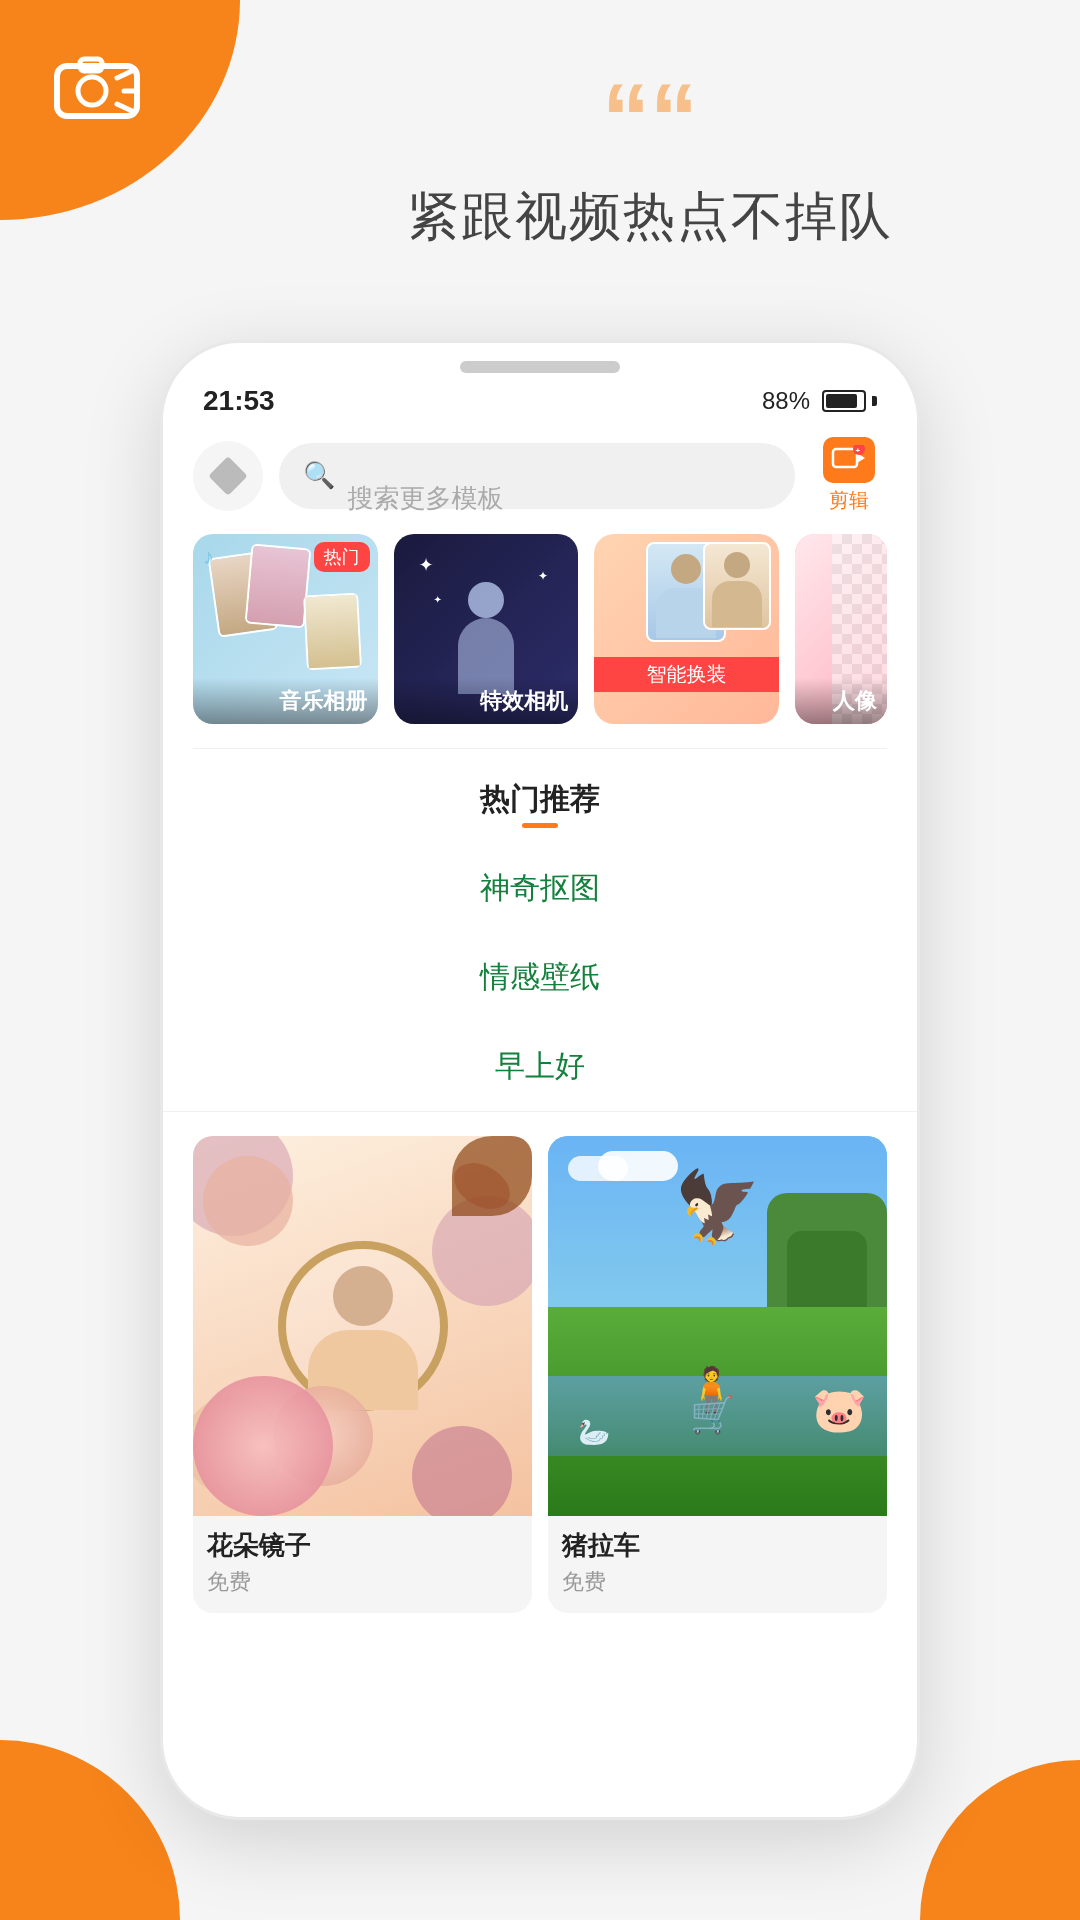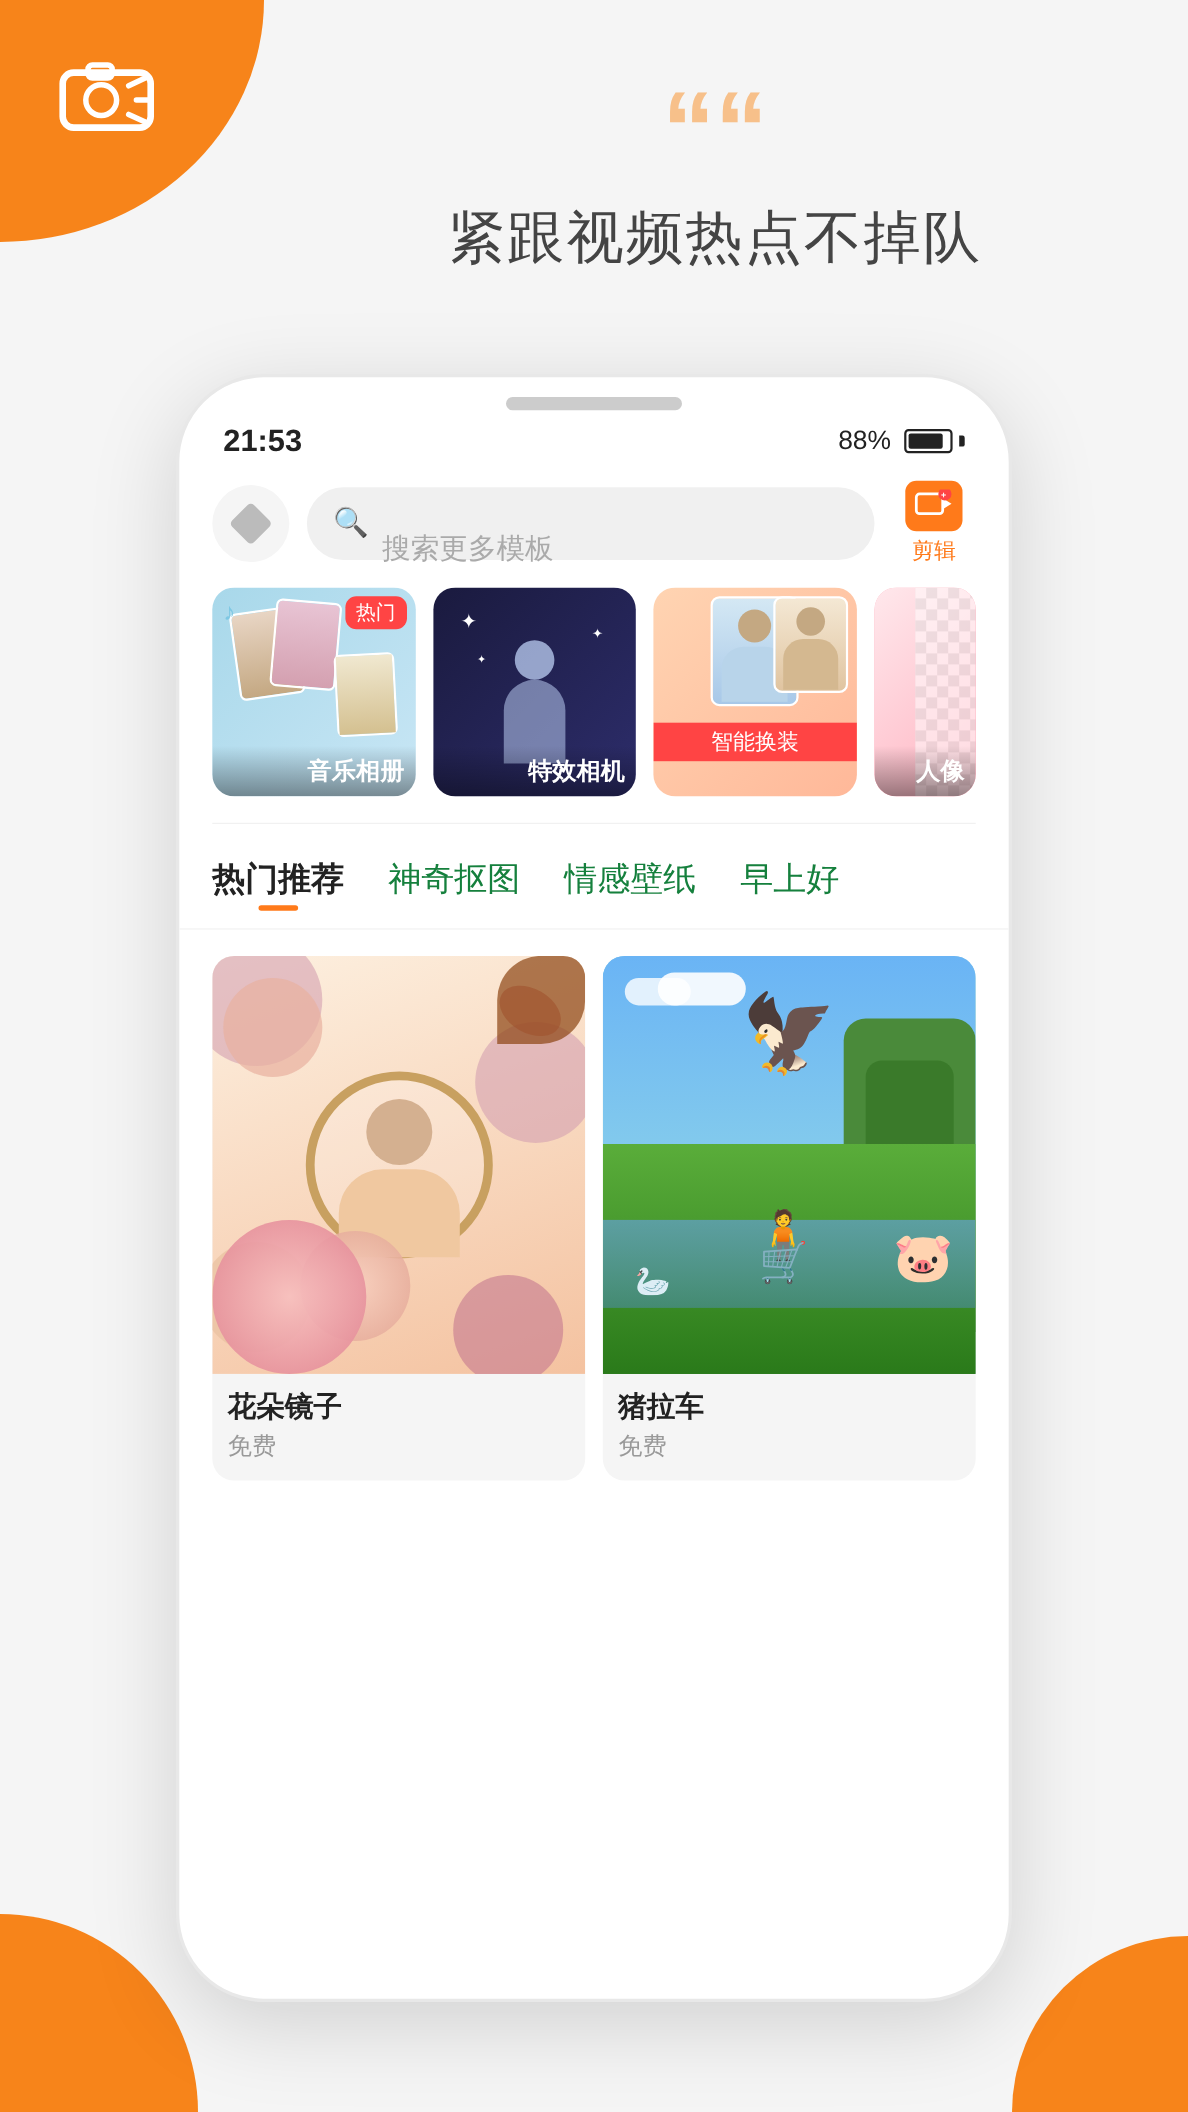--- a/index.html
+++ b/index.html
@@ -273,20 +273,21 @@
       text-align: center;
     }
 
     
     .tabs-row {
       display: flex;
       padding: 30px 30px 16px;
       gap: 40px;
       border-bottom: 1px solid #f0f0f0;
       align-items: center;
+      flex-direction: column;
     }
     .tab-item {
       font-size: 30px;
       color: #15803d;
       padding-bottom: 8px;
       position: relative;
     }
     .tab-item.active {
       color: #222;
       font-weight: 700;

